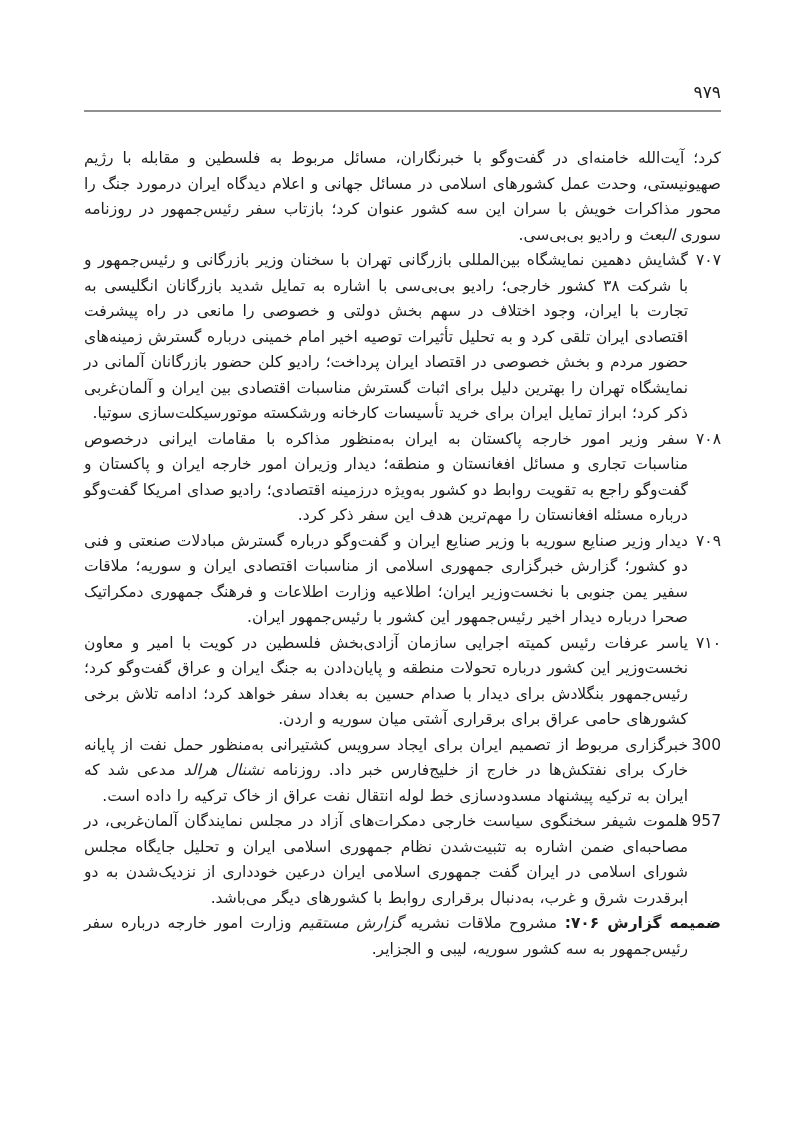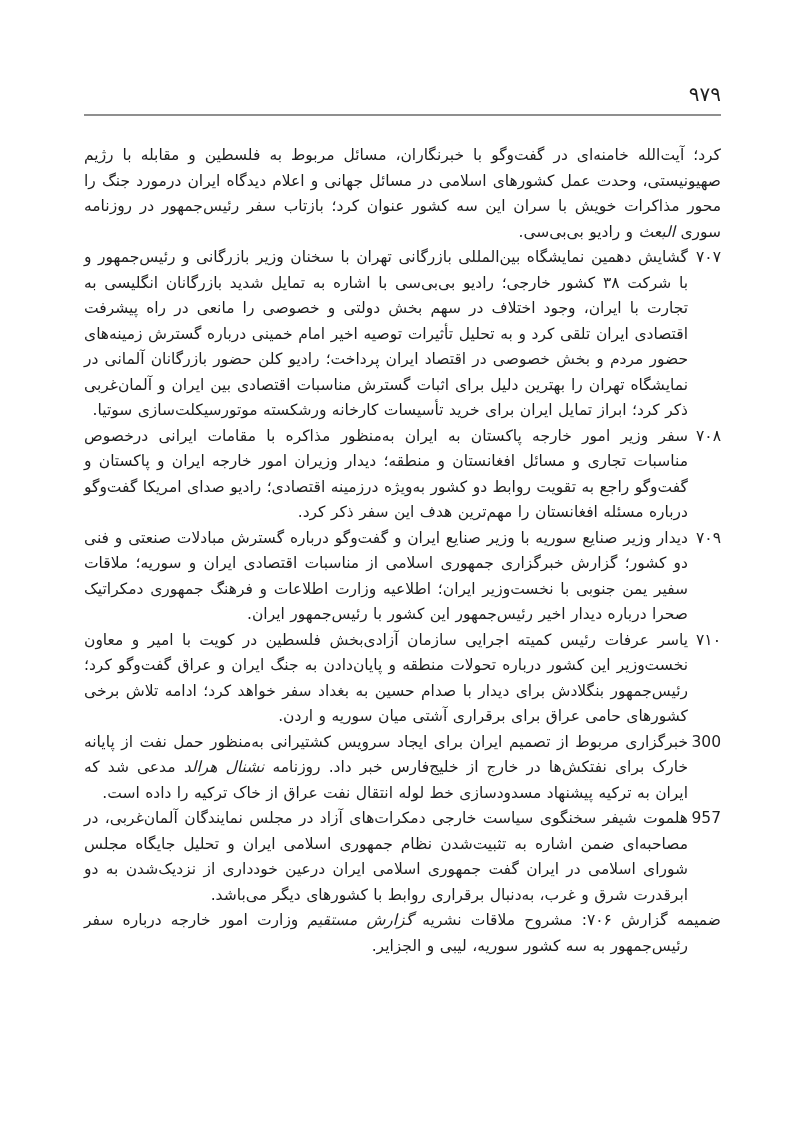--- a/index.html
+++ b/index.html
@@ -24,47 +24,47 @@
   }
   .running-head {
     display: flex;
     justify-content: space-between;
     align-items: flex-end;
     font-size: 15px;
     color: var(--ink, #222222);
     padding-bottom: 8px;
   }
   .head-title { letter-spacing: 0; }
-  .head-num { font-size: 20px; text-align: center; }
+  .head-num { font-size: 17px; text-align: center; }
   .rule {
     height: 0;
     border-top: 2.5px solid var(--rule, #8f8f8f);
   }
   .entries {
-    margin-top: 27px;
+    margin-top: 34px;
     color: var(--ink, #1e1e1e);
   }
   .entry {
     margin: 0;
     font-size: 15.5px;
     line-height: 25.5px;
     text-align: justify;
     word-spacing: 0.5px;
   }
   .entry.numbered,
   .entry.appendix {
     padding-right: 33px;
     text-indent: -33px;
   }
   .num {
     display: inline-block;
     width: 33px;
     text-indent: 0;
   }
-  .lbl { font-weight: normal; }
+  .lbl { font-weight: bold; }
   .it  { font-style: italic; }
 </style>
 </head>
 <body>
 
 <div class="page" dir="rtl" lang="fa">
   <div class="content">
     <div class="running-head">
       <span class="head-num">۹۷۹</span>
     </div>

